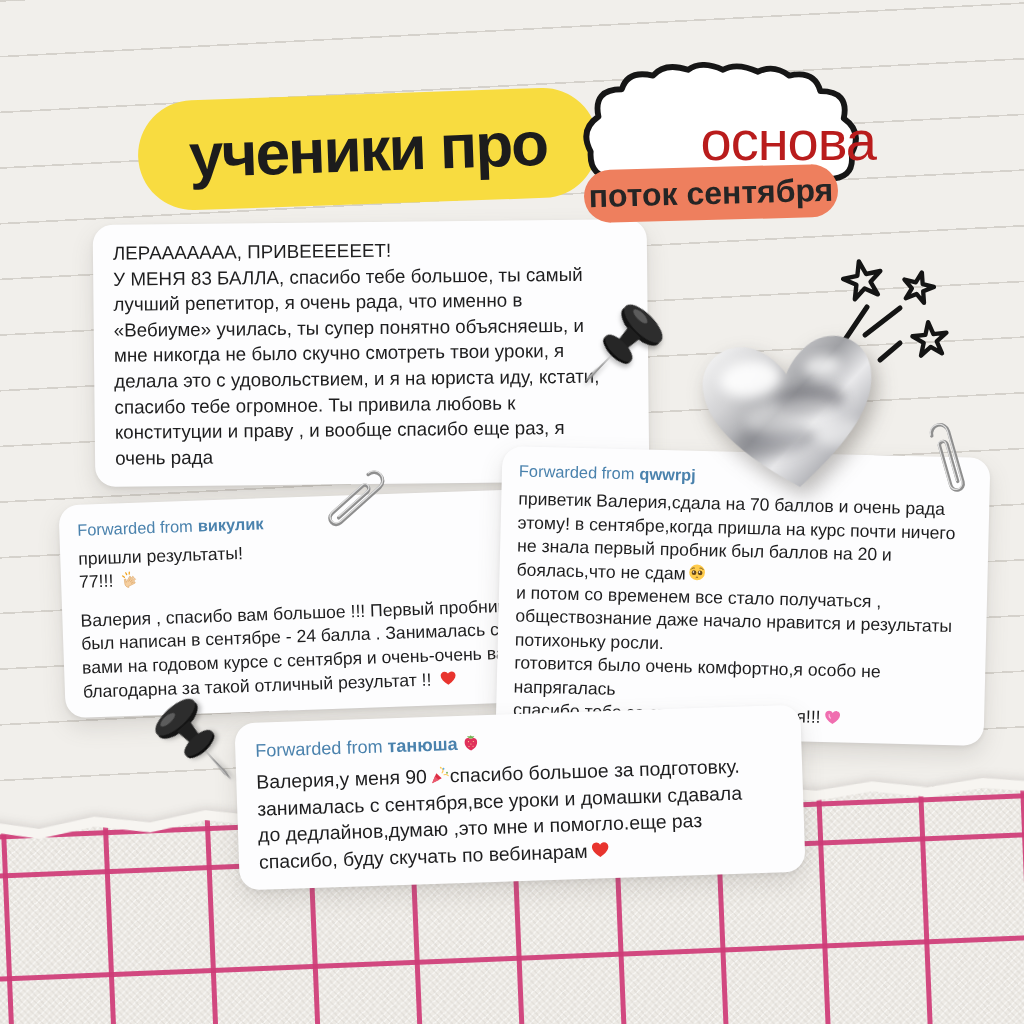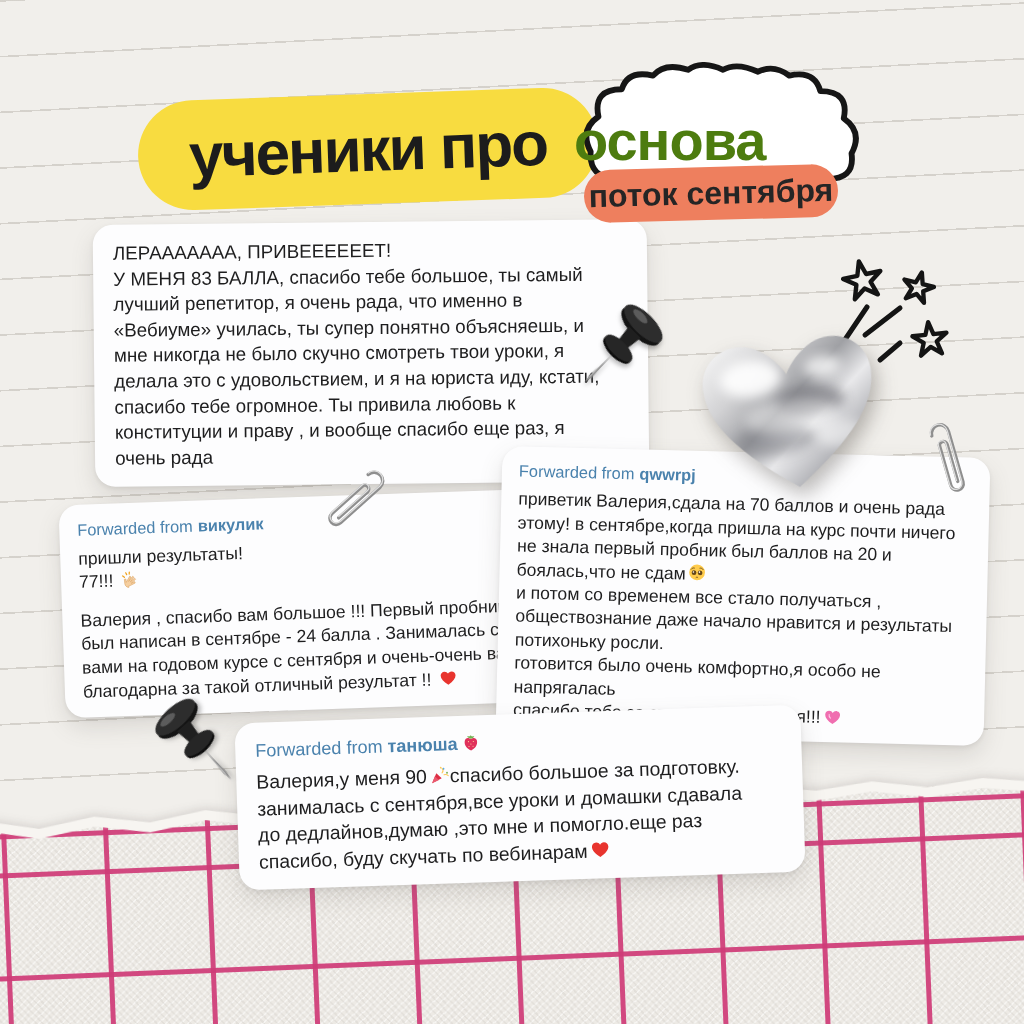--- a/index.html
+++ b/index.html
@@ -25,22 +25,22 @@
       repeating-linear-gradient(-42deg,rgba(255,255,255,.55) 0 1.4px,transparent 1.4px 5.2px);
     background-position:51px 0,0 53px,0 0,0 0;
     clip-path:polygon(0 24px,4% 12px,8% 20px,13% 10px,18% 18px,23% 8px,28% 16px,33% 10px,38% 18px,43% 8px,48% 14px,53% 7px,58% 15px,63% 8px,68% 16px,73% 7px,78% 13px,83% 6px,88% 14px,93% 7px,97% 12px,100% 4px,100% 100%,0 100%);}
 
   
   .badge-yellow{position:absolute;left:138px;top:94px;width:460px;height:110px;border-radius:58px;
     display:flex;align-items:center;justify-content:center;transform:rotate(-2deg);z-index:5;
     font-size:62px;font-weight:700;letter-spacing:-2px;color:#1c1c1c;}
   .cloud{position:absolute;left:574px;top:62px;width:302px;height:146px;z-index:6;}
   .cloud svg{position:absolute;inset:0;width:100%;height:100%;}
-  .cloud .cloud-text{position:absolute;left:0;right:0;top:46px;text-align:left;
-    font-size:56px;font-weight:700;letter-spacing:-1px;color:#4d7c0f;}
+  .cloud .cloud-text{position:absolute;left:0;right:0;top:46px;text-align:right;
+    font-size:56px;font-weight:400;letter-spacing:-1px;color:#b91c1c;}
   .badge-orange{position:absolute;left:584px;top:167px;width:254px;height:53px;border-radius:28px;
     display:flex;align-items:center;justify-content:center;transform:rotate(-1.5deg);z-index:7;
     font-size:32px;font-weight:700;color:#252525;}
 
   
   .card{position:absolute;background:#fdfdfe;border-radius:20px;color:#1e1e1f;z-index:3;
     box-shadow:0 10px 22px rgba(100,95,88,.17),0 2px 5px rgba(0,0,0,.07);}
   .c1{left:94px;top:222px;width:514px;transform:rotate(-.6deg);font-size:18.8px;line-height:25.6px;padding:16px 20px;}
   .c2{left:62px;top:497px;width:442px;transform:rotate(-2deg);font-size:17.6px;line-height:23.6px;padding:14px 18px;}
   .c3{left:499px;top:452px;width:454px;transform:rotate(1.4deg);font-size:17.6px;line-height:23.4px;padding:13px 17px;}

